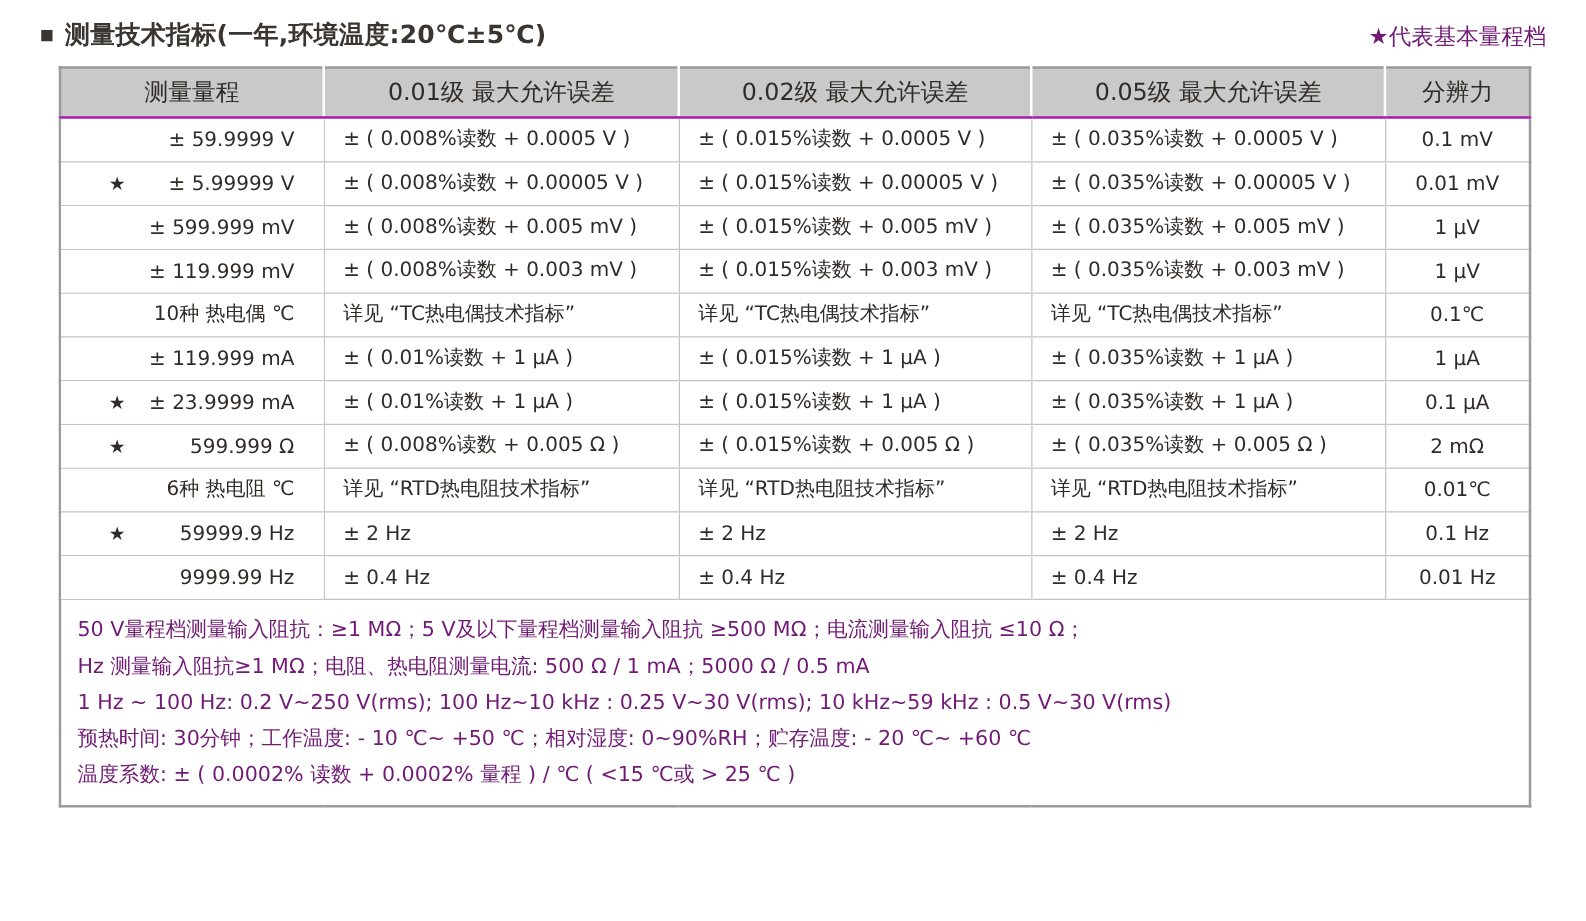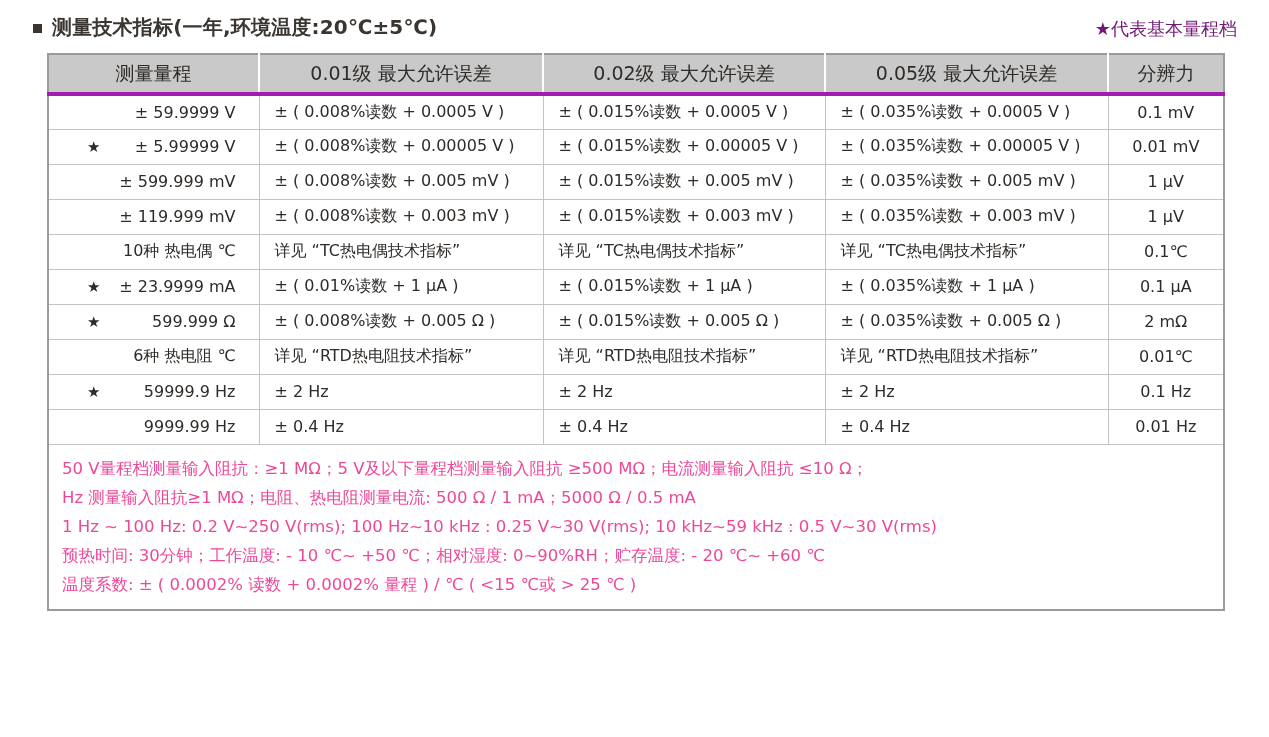--- a/index.html
+++ b/index.html
@@ -34,21 +34,21 @@
     table-layout: fixed;
   }
   table.spec th {
     background: #c9c9c9;
     height: 40px;
     font-size: 19px;
     font-weight: 500;
     color: #2f2b28;
     text-align: center;
     border-left: 2px solid #ffffff;
-    border-bottom: 4px solid #a21caf;
+    border-bottom: 2px solid #a21caf;
   }
   table.spec th:first-child { border-left: none; }
   table.spec td {
     height: 35px;
     font-size: 16px;
     color: #2f2b28;
     border-top: 1px solid #c3c3c3;
     border-left: 1px solid #c3c3c3;
     background: #ffffff;
     white-space: nowrap;
@@ -62,21 +62,21 @@
     font-size: 15px; color: #2f2b28;
   }
   td.c-err { text-align: left; padding-left: 15px; }
   td.c-res { text-align: center; }
 
   td.notes-cell {
     height: auto;
     padding: 9px 13px 10px 13px;
     white-space: normal;
   }
-  .note-line { font-size: 16.5px; line-height: 29px; color: #ec4899; }
+  .note-line { font-size: 16.5px; line-height: 29px; color: #701a75; }
 </style>
 </head>
 <body>
 
 <div class="page">
 
   <div class="top-bar">
     <div class="title-wrap">
       <span class="bullet-square"></span>
       <span class="page-title">测量技术指标(一年,环境温度:20℃±5℃)</span>
@@ -132,20 +132,27 @@
           <td class="c-res">1 μV</td>
         </tr>
         <tr>
           <td class="c-range"><span class="star"></span><span>10种 热电偶 ℃</span></td>
           <td class="c-err">详见 “TC热电偶技术指标”</td>
           <td class="c-err">详见 “TC热电偶技术指标”</td>
           <td class="c-err">详见 “TC热电偶技术指标”</td>
           <td class="c-res">0.1℃</td>
         </tr>
         <tr>
+          <td class="c-range"><span class="star"></span><span>± 119.999 mA</span></td>
+          <td class="c-err">± ( 0.01%读数 + 1 μA )</td>
+          <td class="c-err">± ( 0.015%读数 + 1 μA )</td>
+          <td class="c-err">± ( 0.035%读数 + 1 μA )</td>
+          <td class="c-res">1 μA</td>
+        </tr>
+        <tr>
           <td class="c-range"><span class="star">★</span><span>± 23.9999 mA</span></td>
           <td class="c-err">± ( 0.01%读数 + 1 μA )</td>
           <td class="c-err">± ( 0.015%读数 + 1 μA )</td>
           <td class="c-err">± ( 0.035%读数 + 1 μA )</td>
           <td class="c-res">0.1 μA</td>
         </tr>
         <tr>
           <td class="c-range"><span class="star">★</span><span>599.999 Ω</span></td>
           <td class="c-err">± ( 0.008%读数 + 0.005 Ω )</td>
           <td class="c-err">± ( 0.015%读数 + 0.005 Ω )</td>

